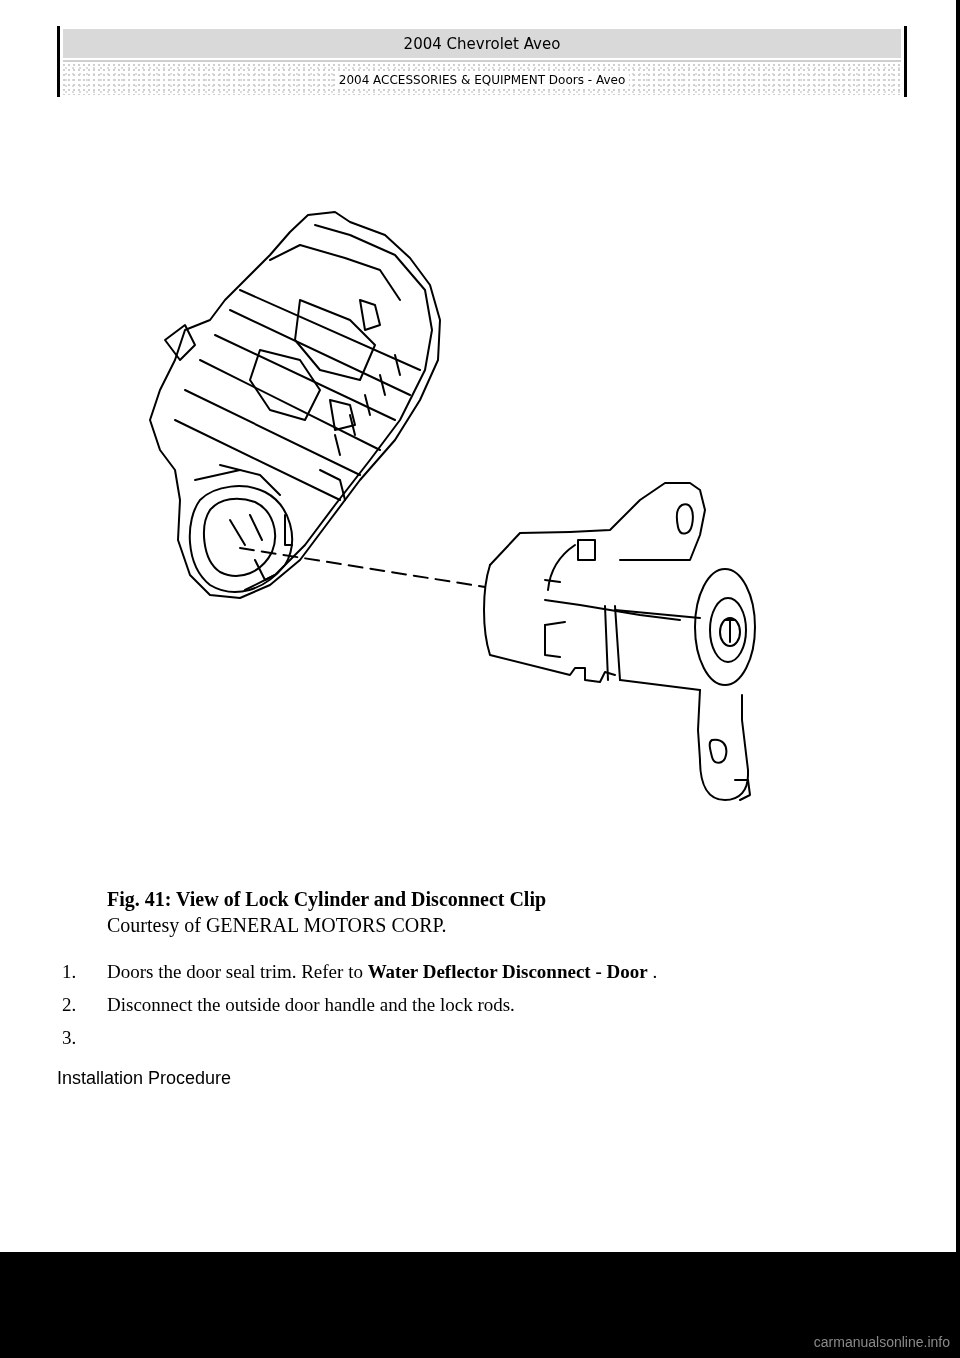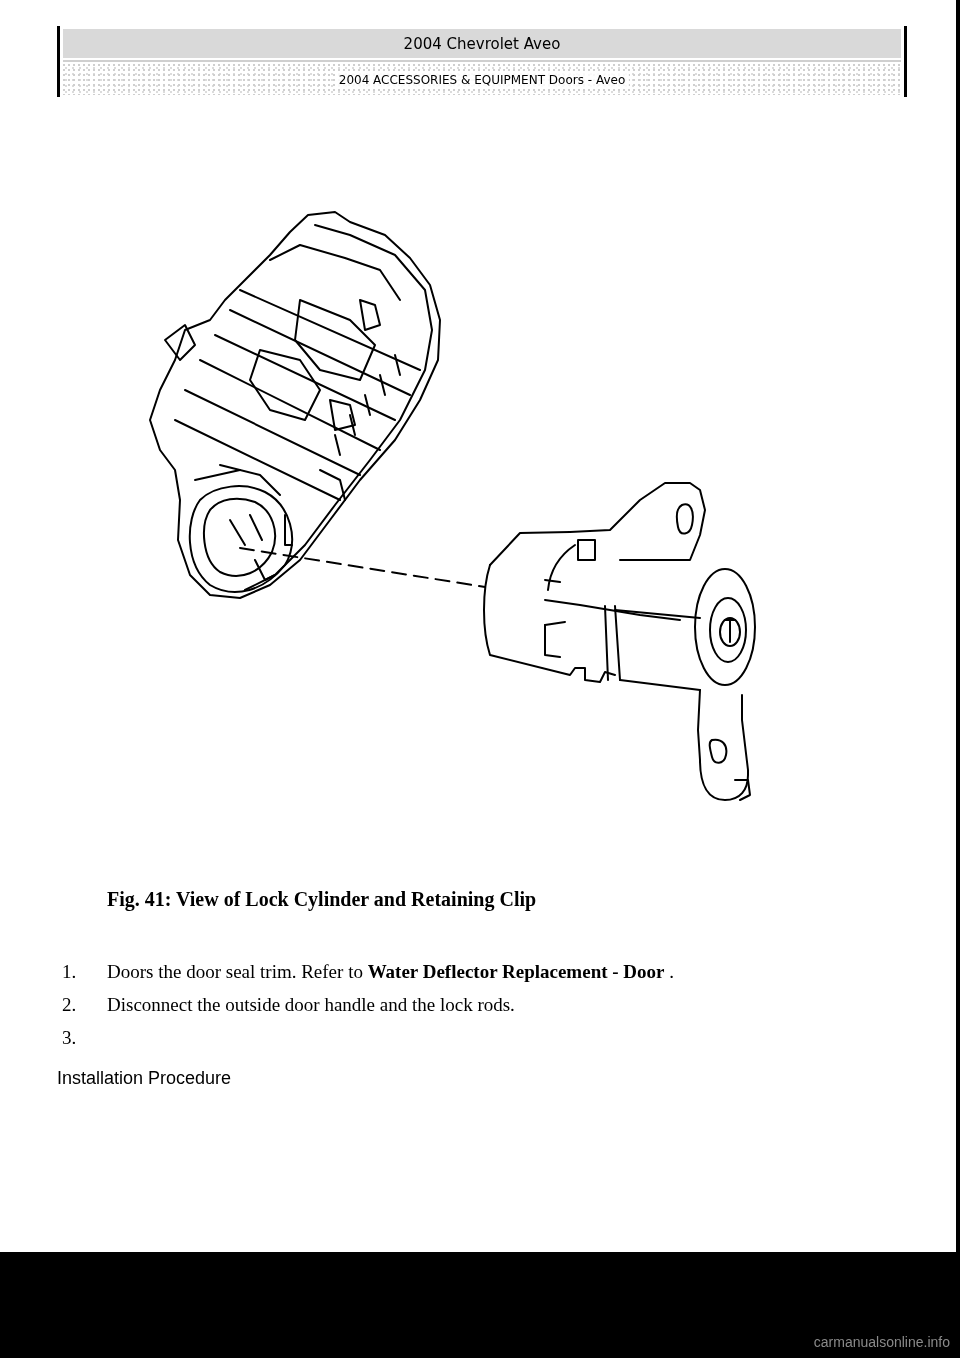--- a/index.html
+++ b/index.html
@@ -137,28 +137,29 @@
       <ellipse cx="730" cy="632" rx="10" ry="14"></ellipse>
       <path d="M725 620 L735 620 M730 620 L730 642"></path>
 
       <path d="M700 690 L698 730 L700 760 C700 785 708 800 725 800 C740 800 748 790 748 775 L748 770 L742 720 L742 695"></path>
       <path d="M712 740 C722 738 728 745 726 755 C724 765 714 765 712 757 C710 749 708 742 712 740 Z"></path>
       <path d="M735 780 L748 780 L750 795 L740 800"></path>
     </g>
   </svg>
 
   <div class="caption">
-    <div class="cap-title">Fig. 41: View of Lock Cylinder and Retaining Clip</div>
+    <div class="cap-title">Fig. 41: View of Lock Cylinder and Disconnect Clip</div>
+    <div>Courtesy of GENERAL MOTORS CORP.</div>
   </div>
 
   <ol class="steps">
     <li>
       <span class="num">1.</span>
       <span>
-        <span>Doors the door seal trim. Refer to </span><span class="link">Water Deflector Replacement - Door</span><span> .</span>
+        <span>Doors the door seal trim. Refer to </span><span class="link">Water Deflector Disconnect - Door</span><span> .</span>
       </span>
     </li>
     <li>
       <span class="num">2.</span>
       <span>Disconnect the outside door handle and the lock rods.</span>
     </li>
     <li>
       <span class="num">3.</span>
     </li>
   </ol>

